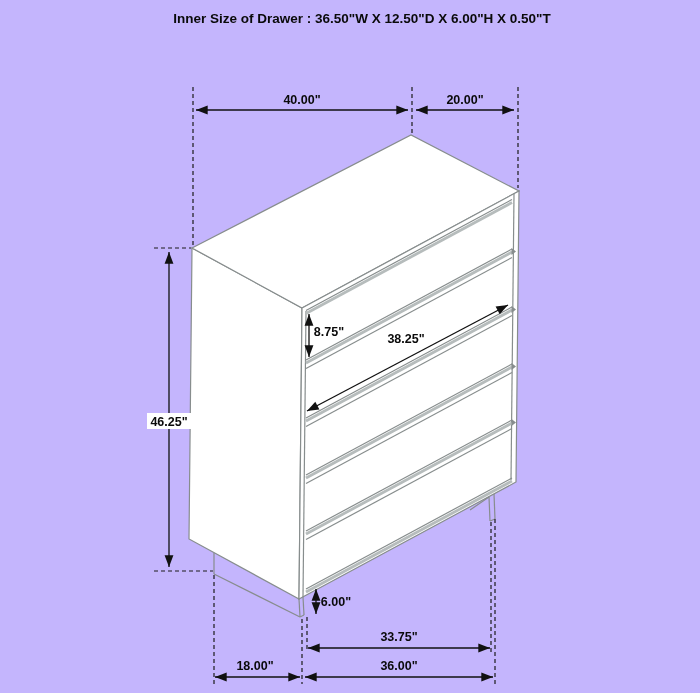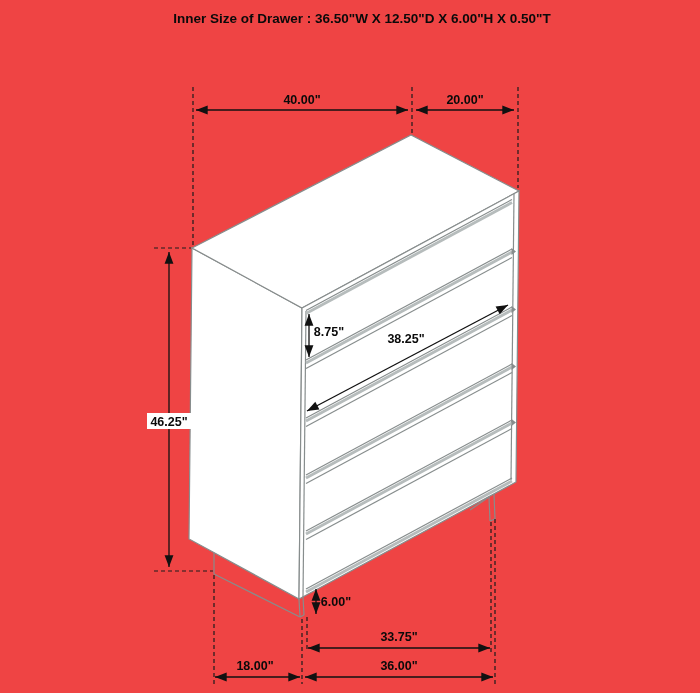--- a/index.html
+++ b/index.html
@@ -7,21 +7,21 @@
     padding: 0;
     background: #ffffff;
     width: 700px;
     height: 700px;
     overflow: hidden;
   }
   .stage {
     position: relative;
     width: 700px;
     height: 693px;
-    background: #ef4444;
+    background: #c4b5fd;
     font-family: "Liberation Sans", sans-serif;
   }
   svg { display: block; }
   .title-text {
     font-family: "Liberation Sans", sans-serif;
     font-size: 13.5px;
     font-weight: bold;
     fill: #0a0a0a;
   }
   .dim-text {

